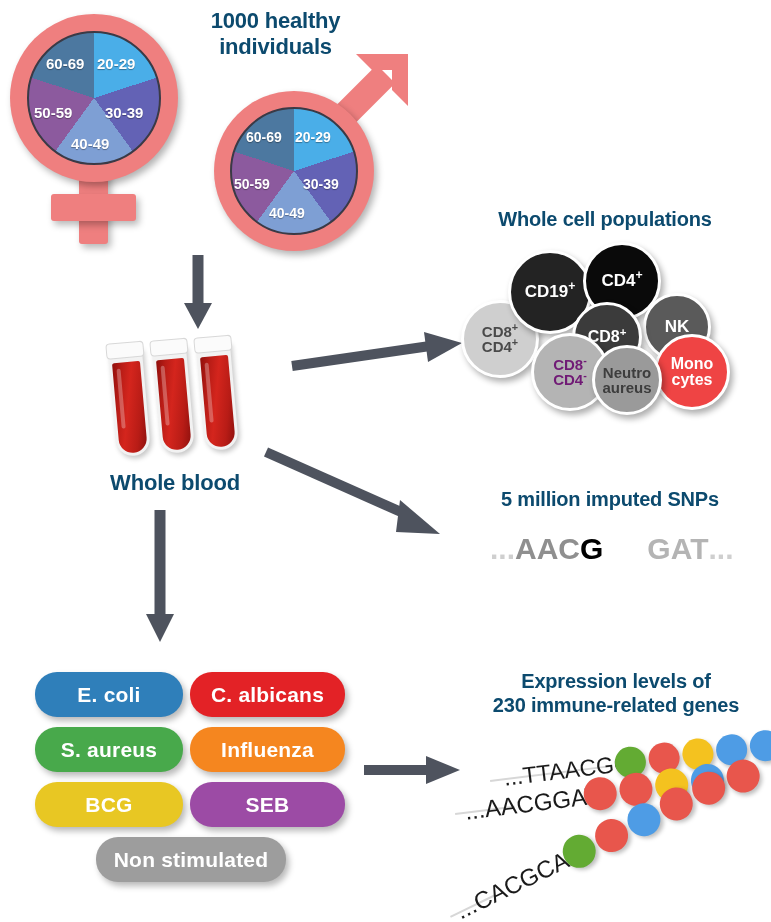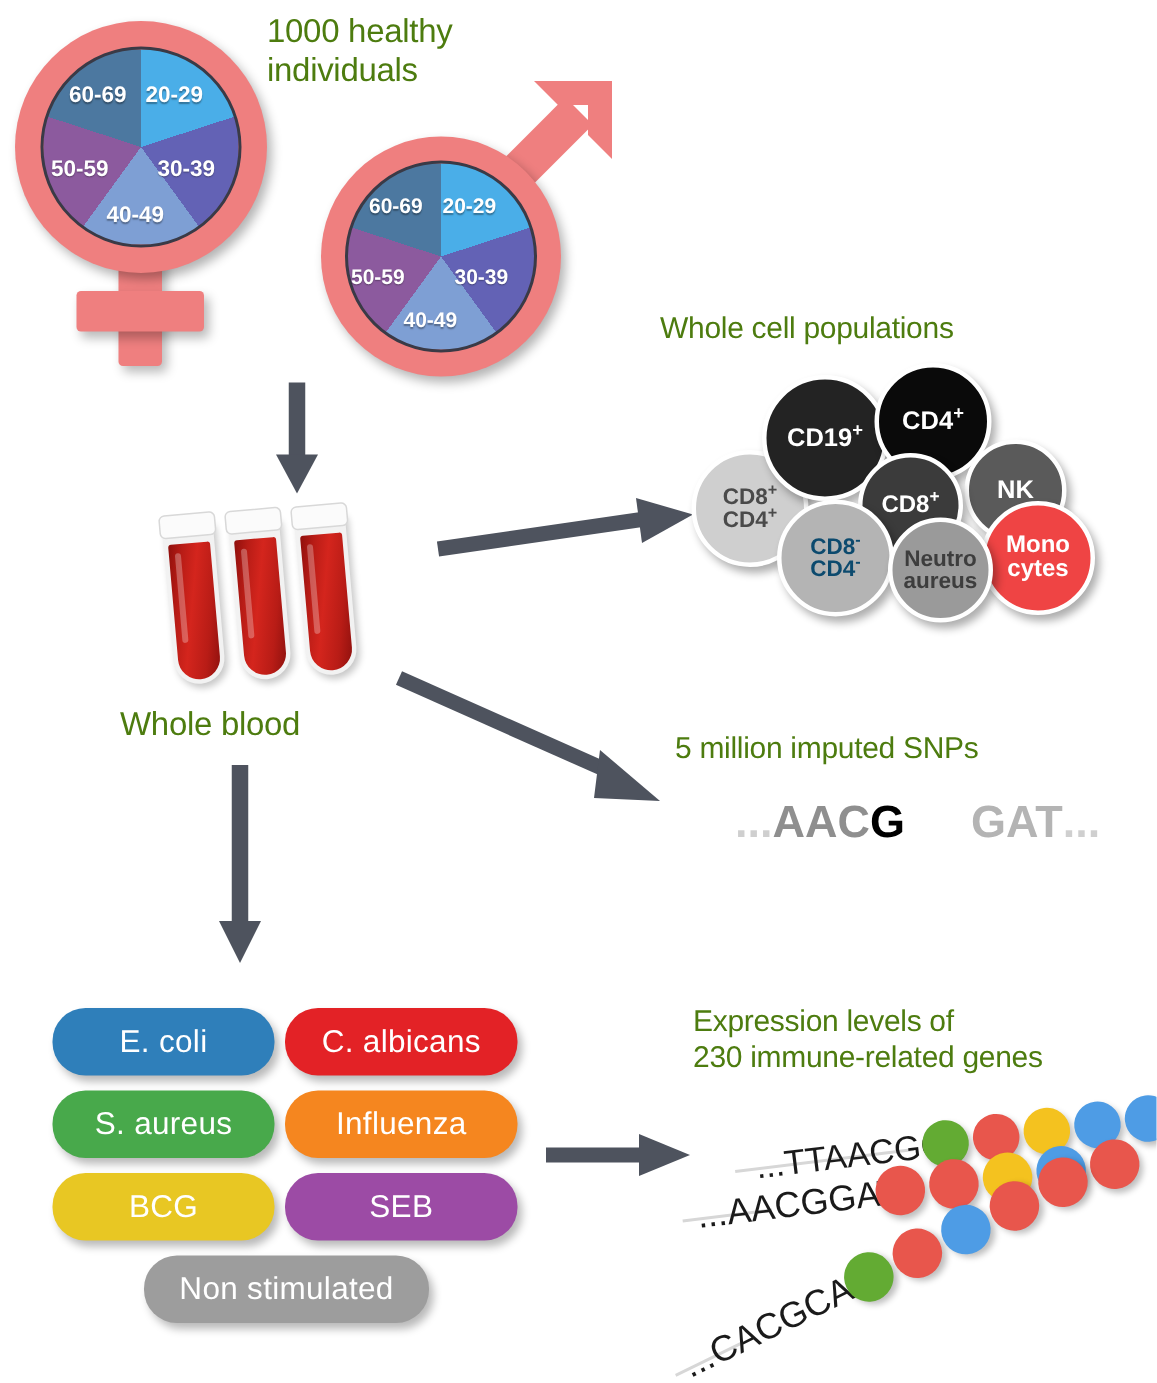--- a/index.html
+++ b/index.html
@@ -15,21 +15,21 @@
   .ring{position:absolute;border-radius:50%;background:#ef7f7f;
         box-shadow:3px 4px 7px rgba(0,0,0,.30);}
   .pieclip{position:absolute;border-radius:50%;overflow:hidden;
            border:2px solid #3a3a46;box-sizing:border-box;background:#5bb4e8;}
   .pielabel{position:absolute;color:#ffffff;font-weight:bold;
             white-space:nowrap;text-shadow:0 1px 1px rgba(0,0,0,.35);}
   .fstem{position:absolute;background:#ef7f7f;box-shadow:3px 4px 7px rgba(0,0,0,.28);}
   .marrow{position:absolute;}
 
   
-  .title{position:absolute;color:#4d7c0f;font-weight:normal;
+  .title{position:absolute;color:#0c4a6e;font-weight:bold;text-align:center;
          line-height:1.18;letter-spacing:-.2px;}
 
   
   .arrow{position:absolute;}
   .arrow svg{display:block;overflow:visible;}
 
   
   .tube{position:absolute;width:34px;height:118px;}
   .tube .glass{position:absolute;left:0;top:10px;width:34px;height:108px;
      border-radius:4px 4px 17px 17px;background:#f2f2f2;
@@ -53,21 +53,21 @@
   
   .snpline{position:absolute;white-space:nowrap;font-weight:bold;
            font-family:"Liberation Sans","DejaVu Sans",sans-serif;}
   .snpline span{display:inline-block;}
   .gfaint{color:#cfcfcf;}
   .gmid{color:#b4b4b4;margin-left:44px;}
   .gdark{color:#8f8f8f;}
   .gblack{color:#000000;}
 
   
-  .pill{position:absolute;border-radius:22px;color:#fff;font-weight:normal;
+  .pill{position:absolute;border-radius:22px;color:#fff;font-weight:bold;
         display:flex;align-items:center;justify-content:center;
         box-shadow:3px 4px 6px rgba(0,0,0,.28);letter-spacing:.2px;}
 
   
   .strand{position:absolute;transform-origin:0 50%;}
   .strand .line{position:absolute;left:0;top:50%;height:2px;background:#d7d7d7;}
   .strand .seq{position:absolute;left:0;top:50%;transform:translateY(-50%);
      white-space:nowrap;color:#1a1a1a;font-family:"Liberation Sans","DejaVu Sans",sans-serif;}
   .bead{position:absolute;border-radius:50%;box-shadow:2px 3px 4px rgba(0,0,0,.26);}
 </style>
@@ -196,21 +196,21 @@
       </div>
     </div>
 
     <div class="cell" style="left:199px;top:94px;width:76px;height:76px;background:#ef4444;color:#ffffff;font-size:16px;">
       <div>
         <span>Mono</span><br>
         <span>cytes</span>
       </div>
     </div>
 
-    <div class="cell" style="left:63px;top:93px;width:78px;height:78px;background:#b4b4b4;color:#0c4a6e;font-size:15px;">
+    <div class="cell" style="left:76px;top:93px;width:78px;height:78px;background:#b4b4b4;color:#701a75;font-size:15px;">
       <div>
         <span>CD8</span><sup>-</sup><br>
         <span>CD4</span><sup>-</sup>
       </div>
     </div>
 
     <div class="cell" style="left:137px;top:105px;width:70px;height:70px;background:#9a9a9a;color:#3d3d3d;font-size:15px;">
       <div>
         <span>Neutro</span><br>
         <span>aureus</span>

